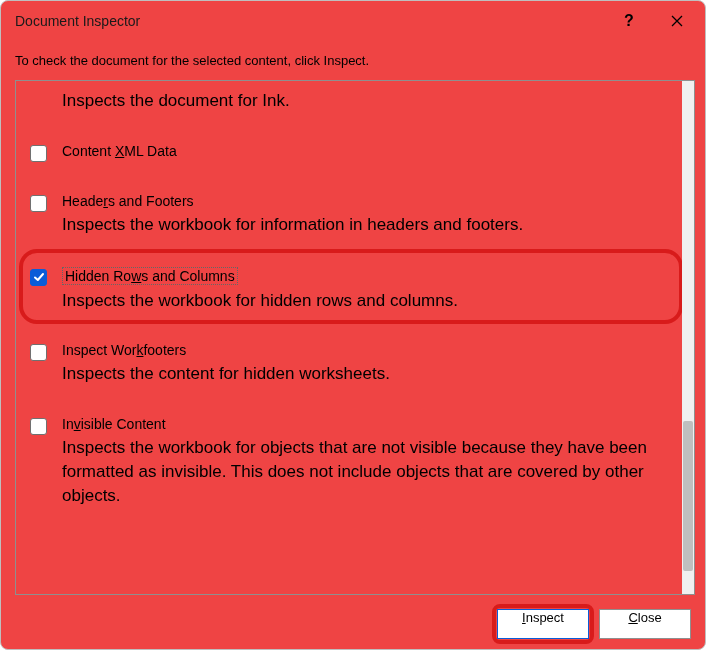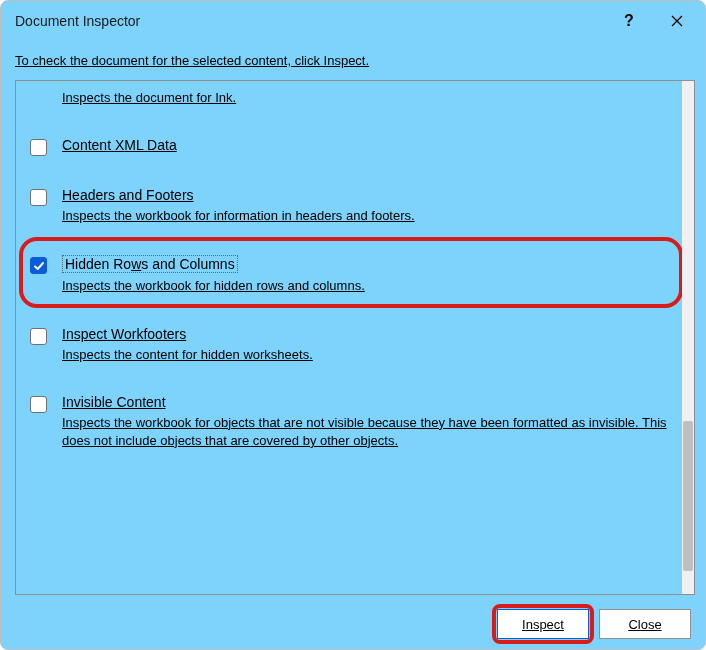--- a/index.html
+++ b/index.html
@@ -15,21 +15,21 @@
       height: 650px;
       overflow: hidden;
     }
     .dialog {
       width: 706px;
       height: 650px;
       border: 1px solid #bfbfbf;
       border-radius: 8px;
       display: flex;
       flex-direction: column;
-      background: #7dd3fc;
+      background: #ef4444;
     }
     .titlebar {
       display: flex;
       align-items: center;
       padding: 6px 12px 6px 14px;
       height: 40px;
     }
     .title {
       flex: 1;
       font-size: 14px;
@@ -52,21 +52,20 @@
     .close-x svg {
       width: 12px;
       height: 12px;
     }
     .content {
       flex: 1;
       padding: 2px 10px 6px 14px;
       display: flex;
       flex-direction: column;
       overflow: hidden;
-      text-decoration: underline;
     }
     .instruction {
       font-size: 13px;
       color: #000;
       padding: 10px 0 12px;
     }
     .list-panel-wrap {
       flex: 1;
       border: 1px solid #8f8f8f;
       position: relative;
@@ -121,21 +120,21 @@
     .checkbox.checked svg {
       width: 12px;
       height: 12px;
     }
     .item-title {
       font-size: 14px;
       color: #000;
       margin-bottom: 4px;
     }
     .item-desc {
-      font-size: 13px;
+      font-size: 17px;
       color: #000;
       line-height: 1.4;
     }
     .item.first .item-desc {
       margin-bottom: 0;
     }
     .highlight-red {
       position: absolute;
       border: 4px solid #d81b1b;
       border-radius: 18px;
@@ -165,21 +164,21 @@
       padding: 14px 4px 4px;
     }
     .btn {
       min-width: 92px;
       height: 30px;
       background: #fff;
       border: 1px solid #8f8f8f;
       font-size: 13px;
       color: #000;
       display: flex;
-      align-items: center;
+      align-items: flex-start;
       justify-content: center;
       cursor: default;
       padding: 0 16px;
       position: relative;
     }
     .btn.primary-highlighted {
       border: 1px solid #0b5cd8;
     }
     .hl-btn {
       border: 4px solid #d81b1b;

